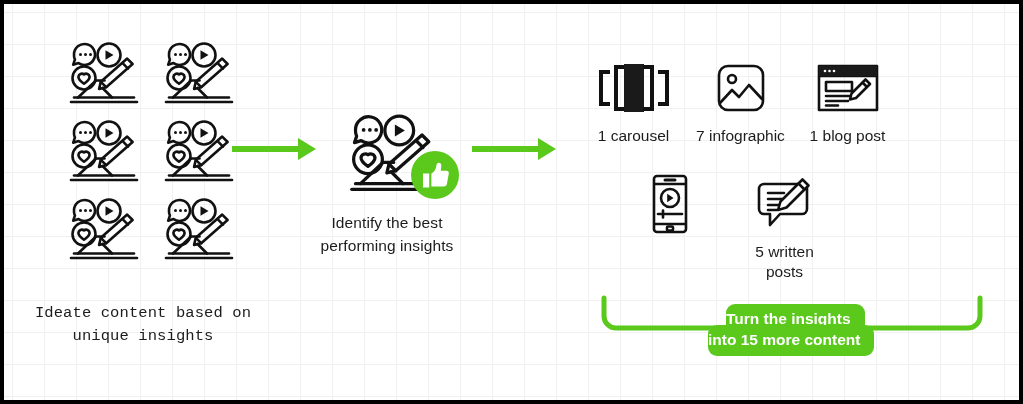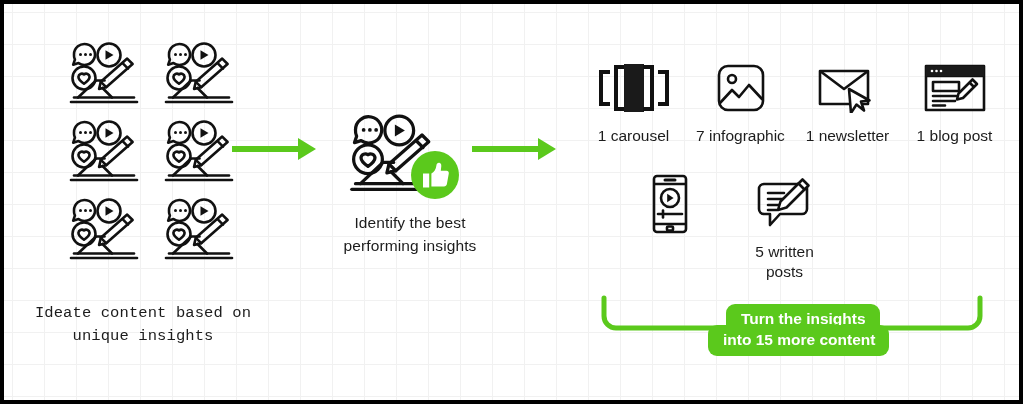--- a/index.html
+++ b/index.html
@@ -68,21 +68,21 @@
   #center-icon { position: absolute; left: 0; top: 0; }
   #thumb-badge {
     position: absolute;
     left: 68px;
     top: 42px;
     width: 48px;
     height: 48px;
   }
   #center-caption {
     position: absolute;
-    left: 313px;
+    left: 290px;
     top: 207px;
     width: 186px;
   }
 
   
   .out-row { position: absolute; display: flex; }
   #out-row-1 { left: 576px; top: 52px; }
   #out-row-2 { left: 608px; top: 168px; }
   .out-item {
     display: flex;
@@ -108,21 +108,21 @@
 
   
   #bracket { position: absolute; left: 592px; top: 290px; }
   .pill {
     position: absolute;
     background: #5BC91C;
     color: #ffffff;
     font-weight: bold;
     font-size: 15.5px;
     line-height: 1;
-    padding: 7px 14px 8px 15px;
+    padding: 7px 14px 8px 0;
     border-radius: 9px;
     white-space: nowrap;
   }
   #pill-1 { left: 722px; top: 300px; }
   #pill-2 { left: 704px; top: 321px; }
 </style>
 </head>
 <body>
 
 <div id="canvas">
@@ -320,30 +320,20 @@
       <div class="out-icon">
         <svg width="50" height="50" viewBox="0 0 50 50" fill="none" stroke="#111" stroke-width="2.6" stroke-linejoin="round">
           <rect x="3" y="3" width="44" height="44" rx="9"></rect>
           <circle cx="16" cy="16" r="4"></circle>
           <path d="M4 40l12-13 7 7 10-12 13 14" stroke-linecap="round"></path>
         </svg>
       </div>
       <div class="out-label">7 infographic</div>
     </div>
 
-    <div class="out-item">
-      <div class="out-icon">
-        <svg width="62" height="50" viewBox="0 0 62 50" fill="none" stroke="#111" stroke-width="2.6" stroke-linejoin="round">
-          <rect x="3" y="8" width="48" height="33"></rect>
-          <path d="M3 8l24 18L51 8"></path>
-          <path d="M32 26l2 24 5.5-8.5 7.5 6-3-9 8.5-1z" fill="#ffffff"></path>
-        </svg>
-      </div>
-      <div class="out-label">1 newsletter</div>
-    </div>
 
     <div class="out-item">
       <div class="out-icon">
         <svg width="64" height="50" viewBox="0 0 64 50" fill="none" stroke="#111" stroke-width="2.6" stroke-linejoin="round">
           <rect x="3" y="3" width="58" height="44"></rect>
           <path d="M3 13h58"></path>
           <rect x="3" y="3" width="58" height="10" fill="#1a1a1a" stroke="none"></rect>
           <circle cx="9" cy="8" r="1.3" fill="#ffffff" stroke="none"></circle>
           <circle cx="13.5" cy="8" r="1.3" fill="#ffffff" stroke="none"></circle>
           <circle cx="18" cy="8" r="1.3" fill="#ffffff" stroke="none"></circle>

